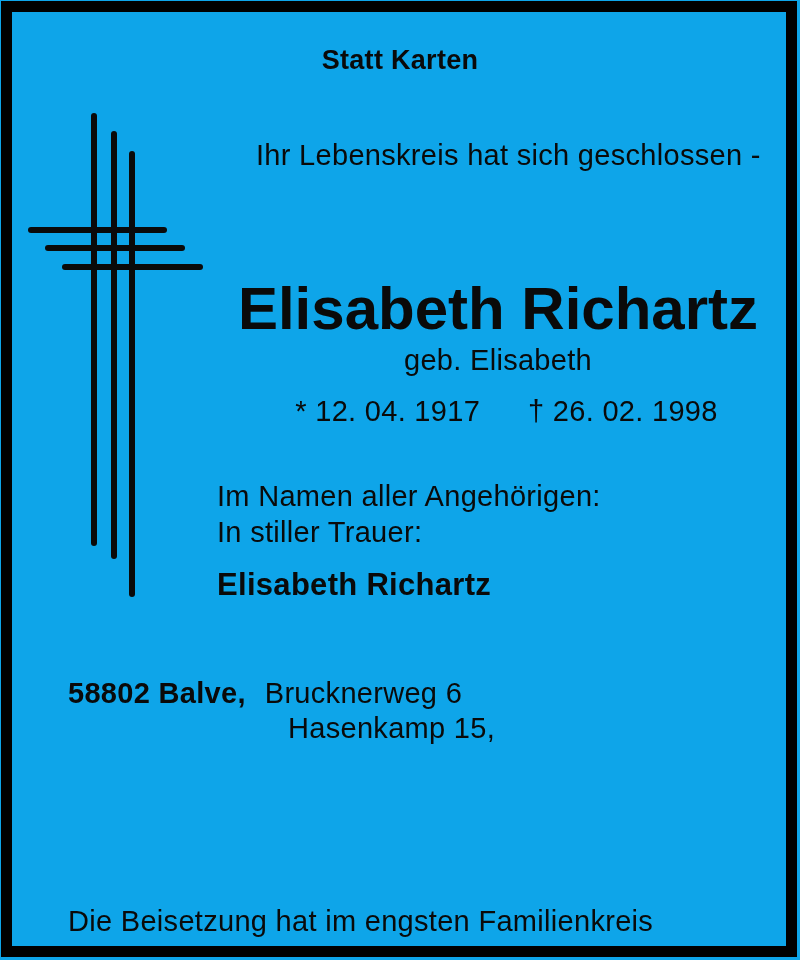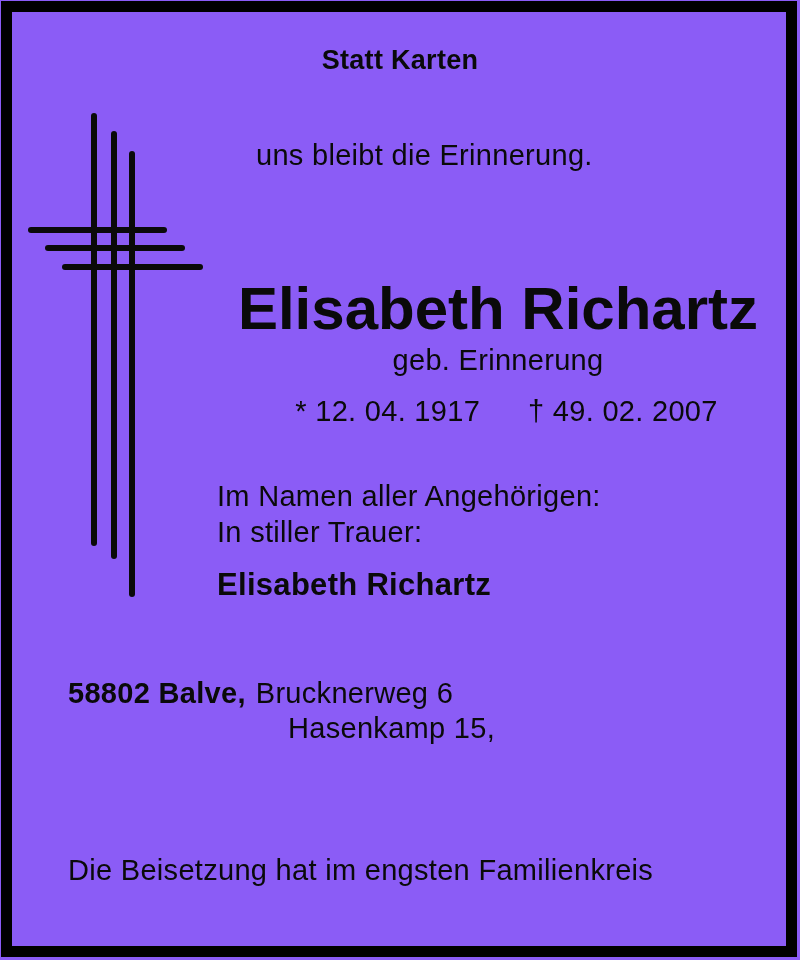--- a/index.html
+++ b/index.html
@@ -6,21 +6,21 @@
   html, body {
     width: 800px; height: 960px;
     background: #ffffff;
     font-family: "Liberation Sans", "DejaVu Sans", sans-serif;
     color: #0a0a0a;
     overflow: hidden;
   }
   .page {
     position: relative;
     width: 800px; height: 960px;
-    background: #8b5cf6;
+    background: #0ea5e9;
   }
   .frame {
     position: absolute;
     left: 1px; top: 1px;
     width: 796px; height: 956px;
     border: 11px solid #000000;
   }
   .txt { letter-spacing: 0.3px; }
 
   
@@ -62,23 +62,23 @@
   .signature {
     position: absolute; left: 217px; top: 567px;
     font-size: 31px; font-weight: bold;
   }
   .address {
     position: absolute; left: 68px; top: 676px;
     font-size: 29px; line-height: 35px;
   }
   .address .bold { font-weight: bold; }
   .address .indent { padding-left: 220px; }
-  .addr-city { margin-right: 10px; }
+  .addr-city { margin-right: 19px; }
   .closing {
-    position: absolute; left: 68px; top: 853px;
+    position: absolute; left: 68px; top: 904px;
     font-size: 29px; line-height: 35px;
   }
 </style>
 </head>
 <body>
 
 <div class="page">
 
   <div class="frame"></div>
 
@@ -87,29 +87,29 @@
     <div class="bar v2"></div>
     <div class="bar v3"></div>
     <div class="bar h1"></div>
     <div class="bar h2"></div>
     <div class="bar h3"></div>
   </div>
 
   <div class="statt-karten txt">Statt Karten</div>
 
   <div class="opening txt">
-    <div>uns bleibt die Erinnerung.</div>
+    <div>Ihr Lebenskreis hat sich geschlossen -</div>
   </div>
 
   <div class="center-col name-line txt">Elisabeth Richartz</div>
 
-  <div class="center-col maiden-line txt">geb. Erinnerung</div>
+  <div class="center-col maiden-line txt">geb. Elisabeth</div>
 
   <div class="center-col dates-line txt">
-    <span class="birth">* 12. 04. 1917</span><span>† 49. 02. 2007</span>
+    <span class="birth">* 12. 04. 1917</span><span>† 26. 02. 1998</span>
   </div>
 
   <div class="mourning txt">
     <div>Im Namen aller Angehörigen:</div>
     <div>In stiller Trauer:</div>
   </div>
 
   <div class="signature txt">Elisabeth Richartz</div>
 
   <div class="address txt">

